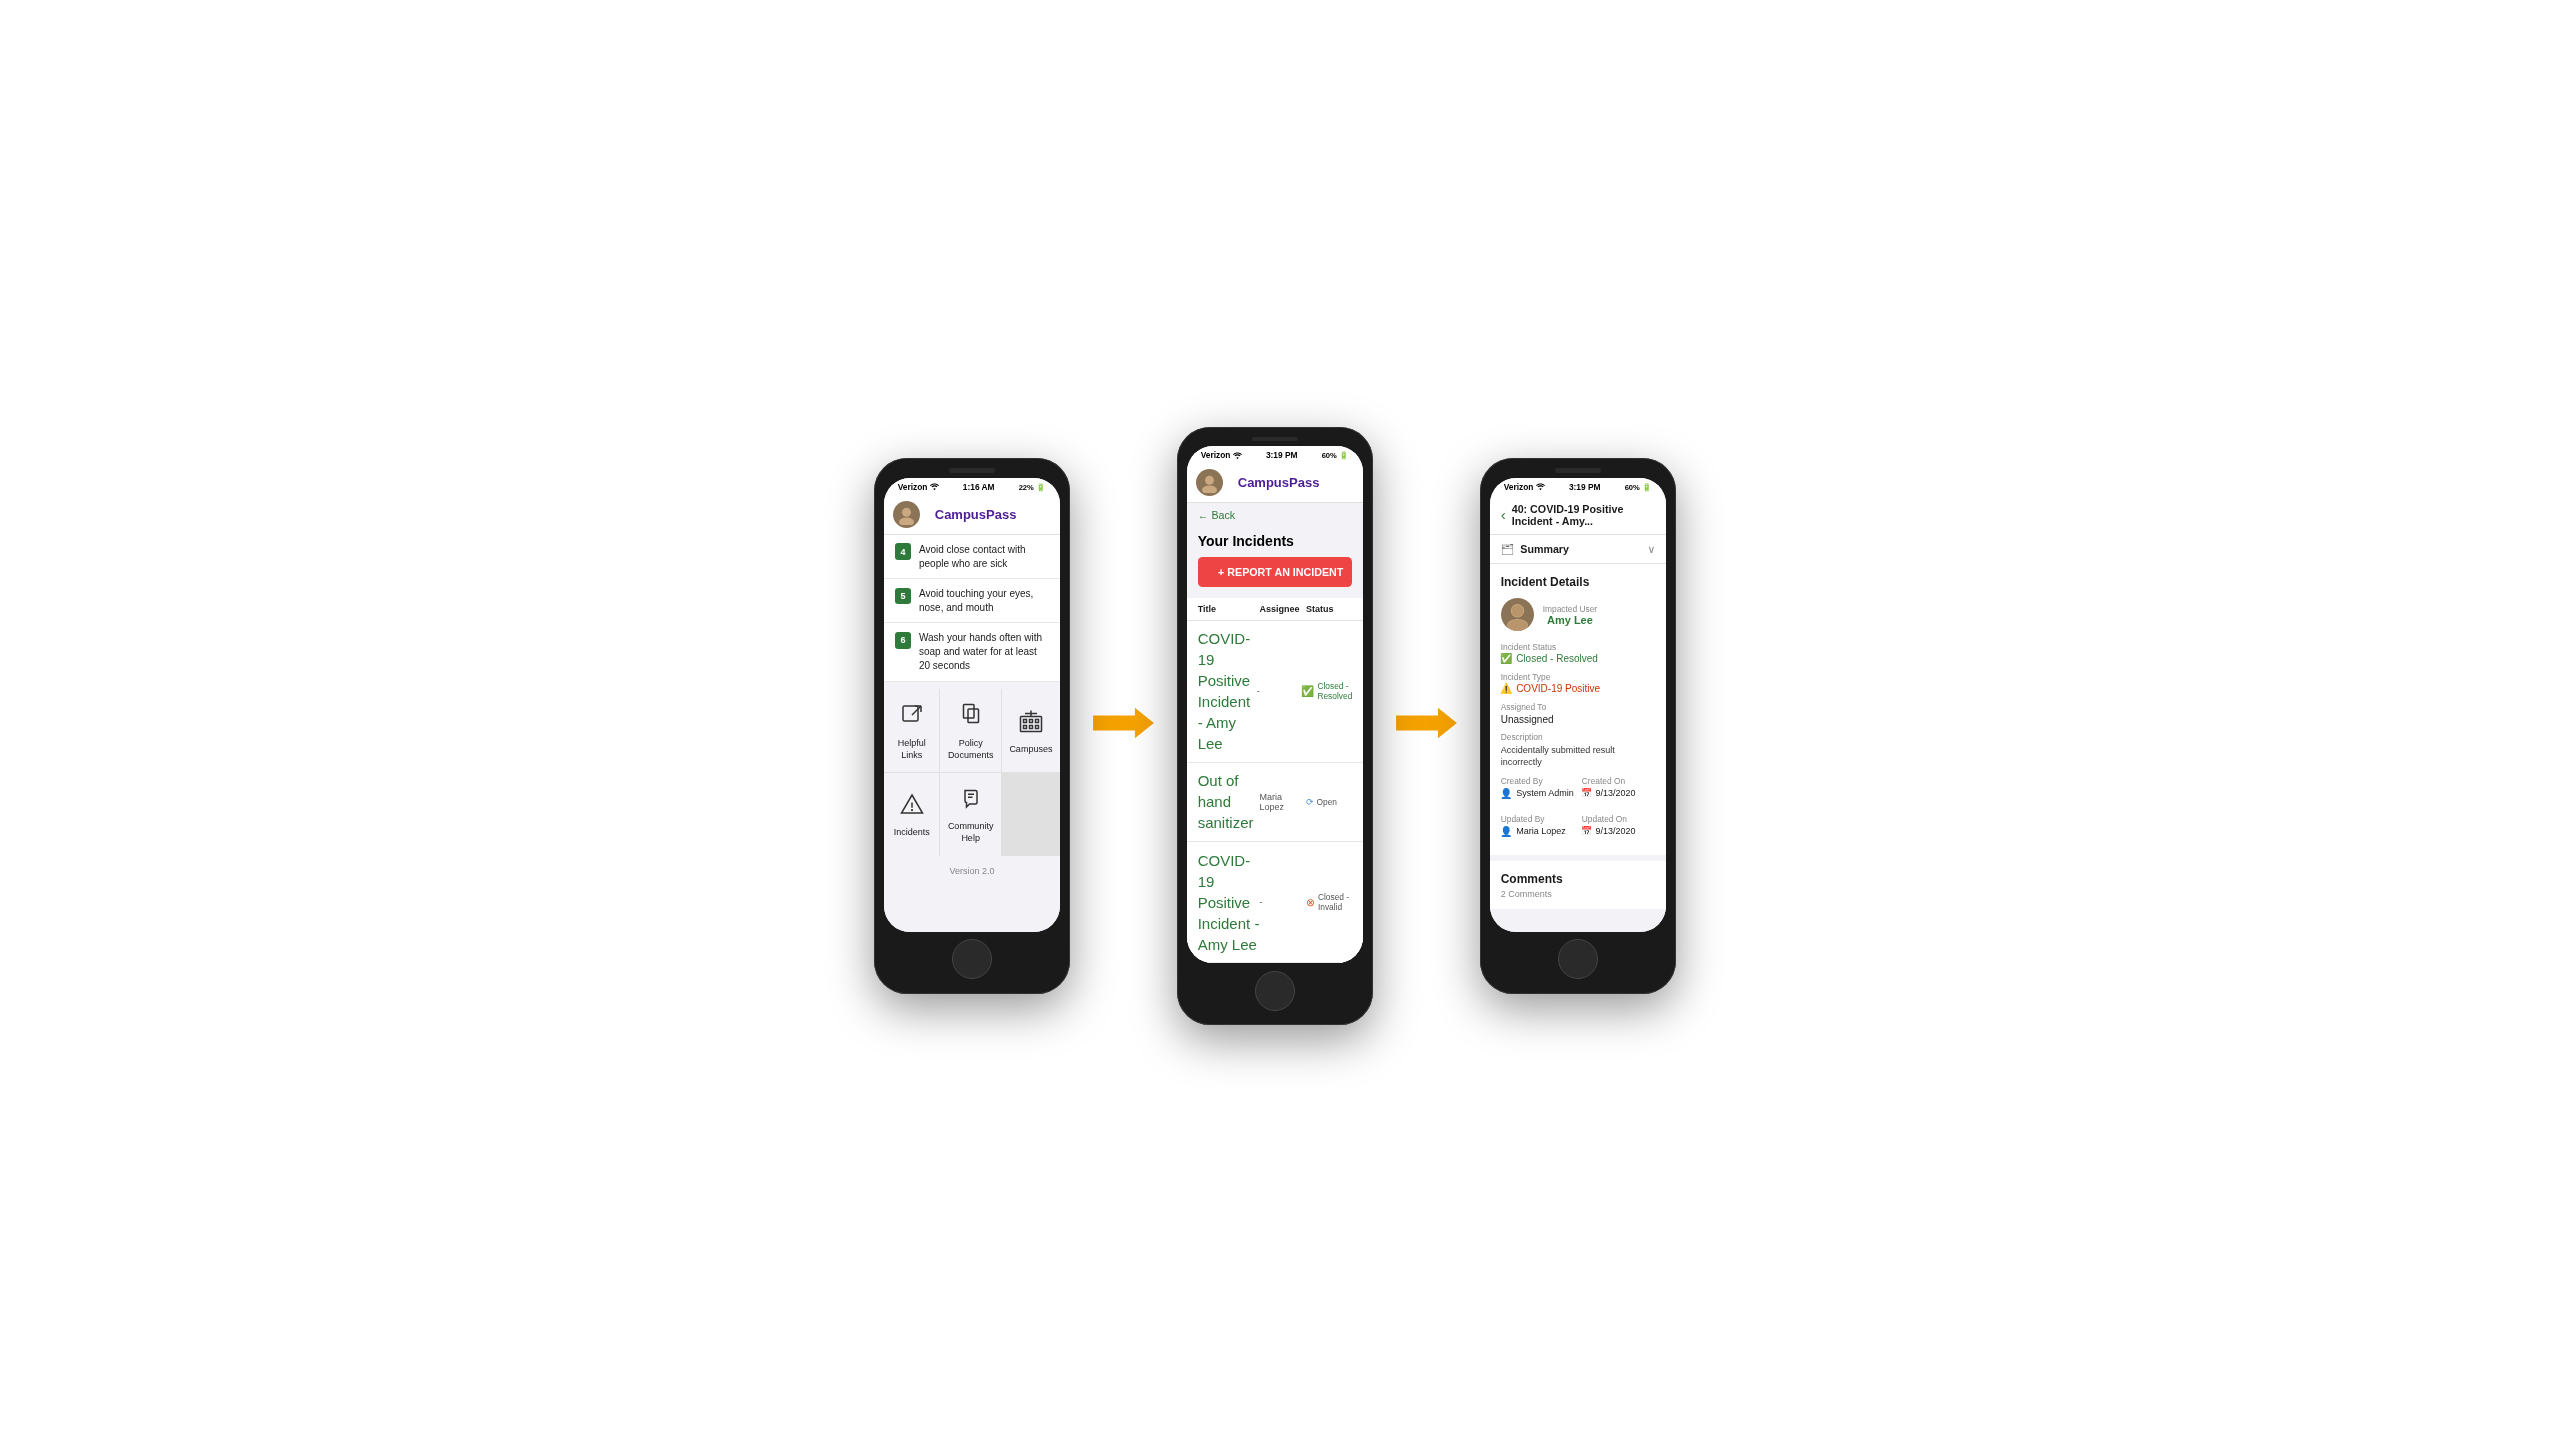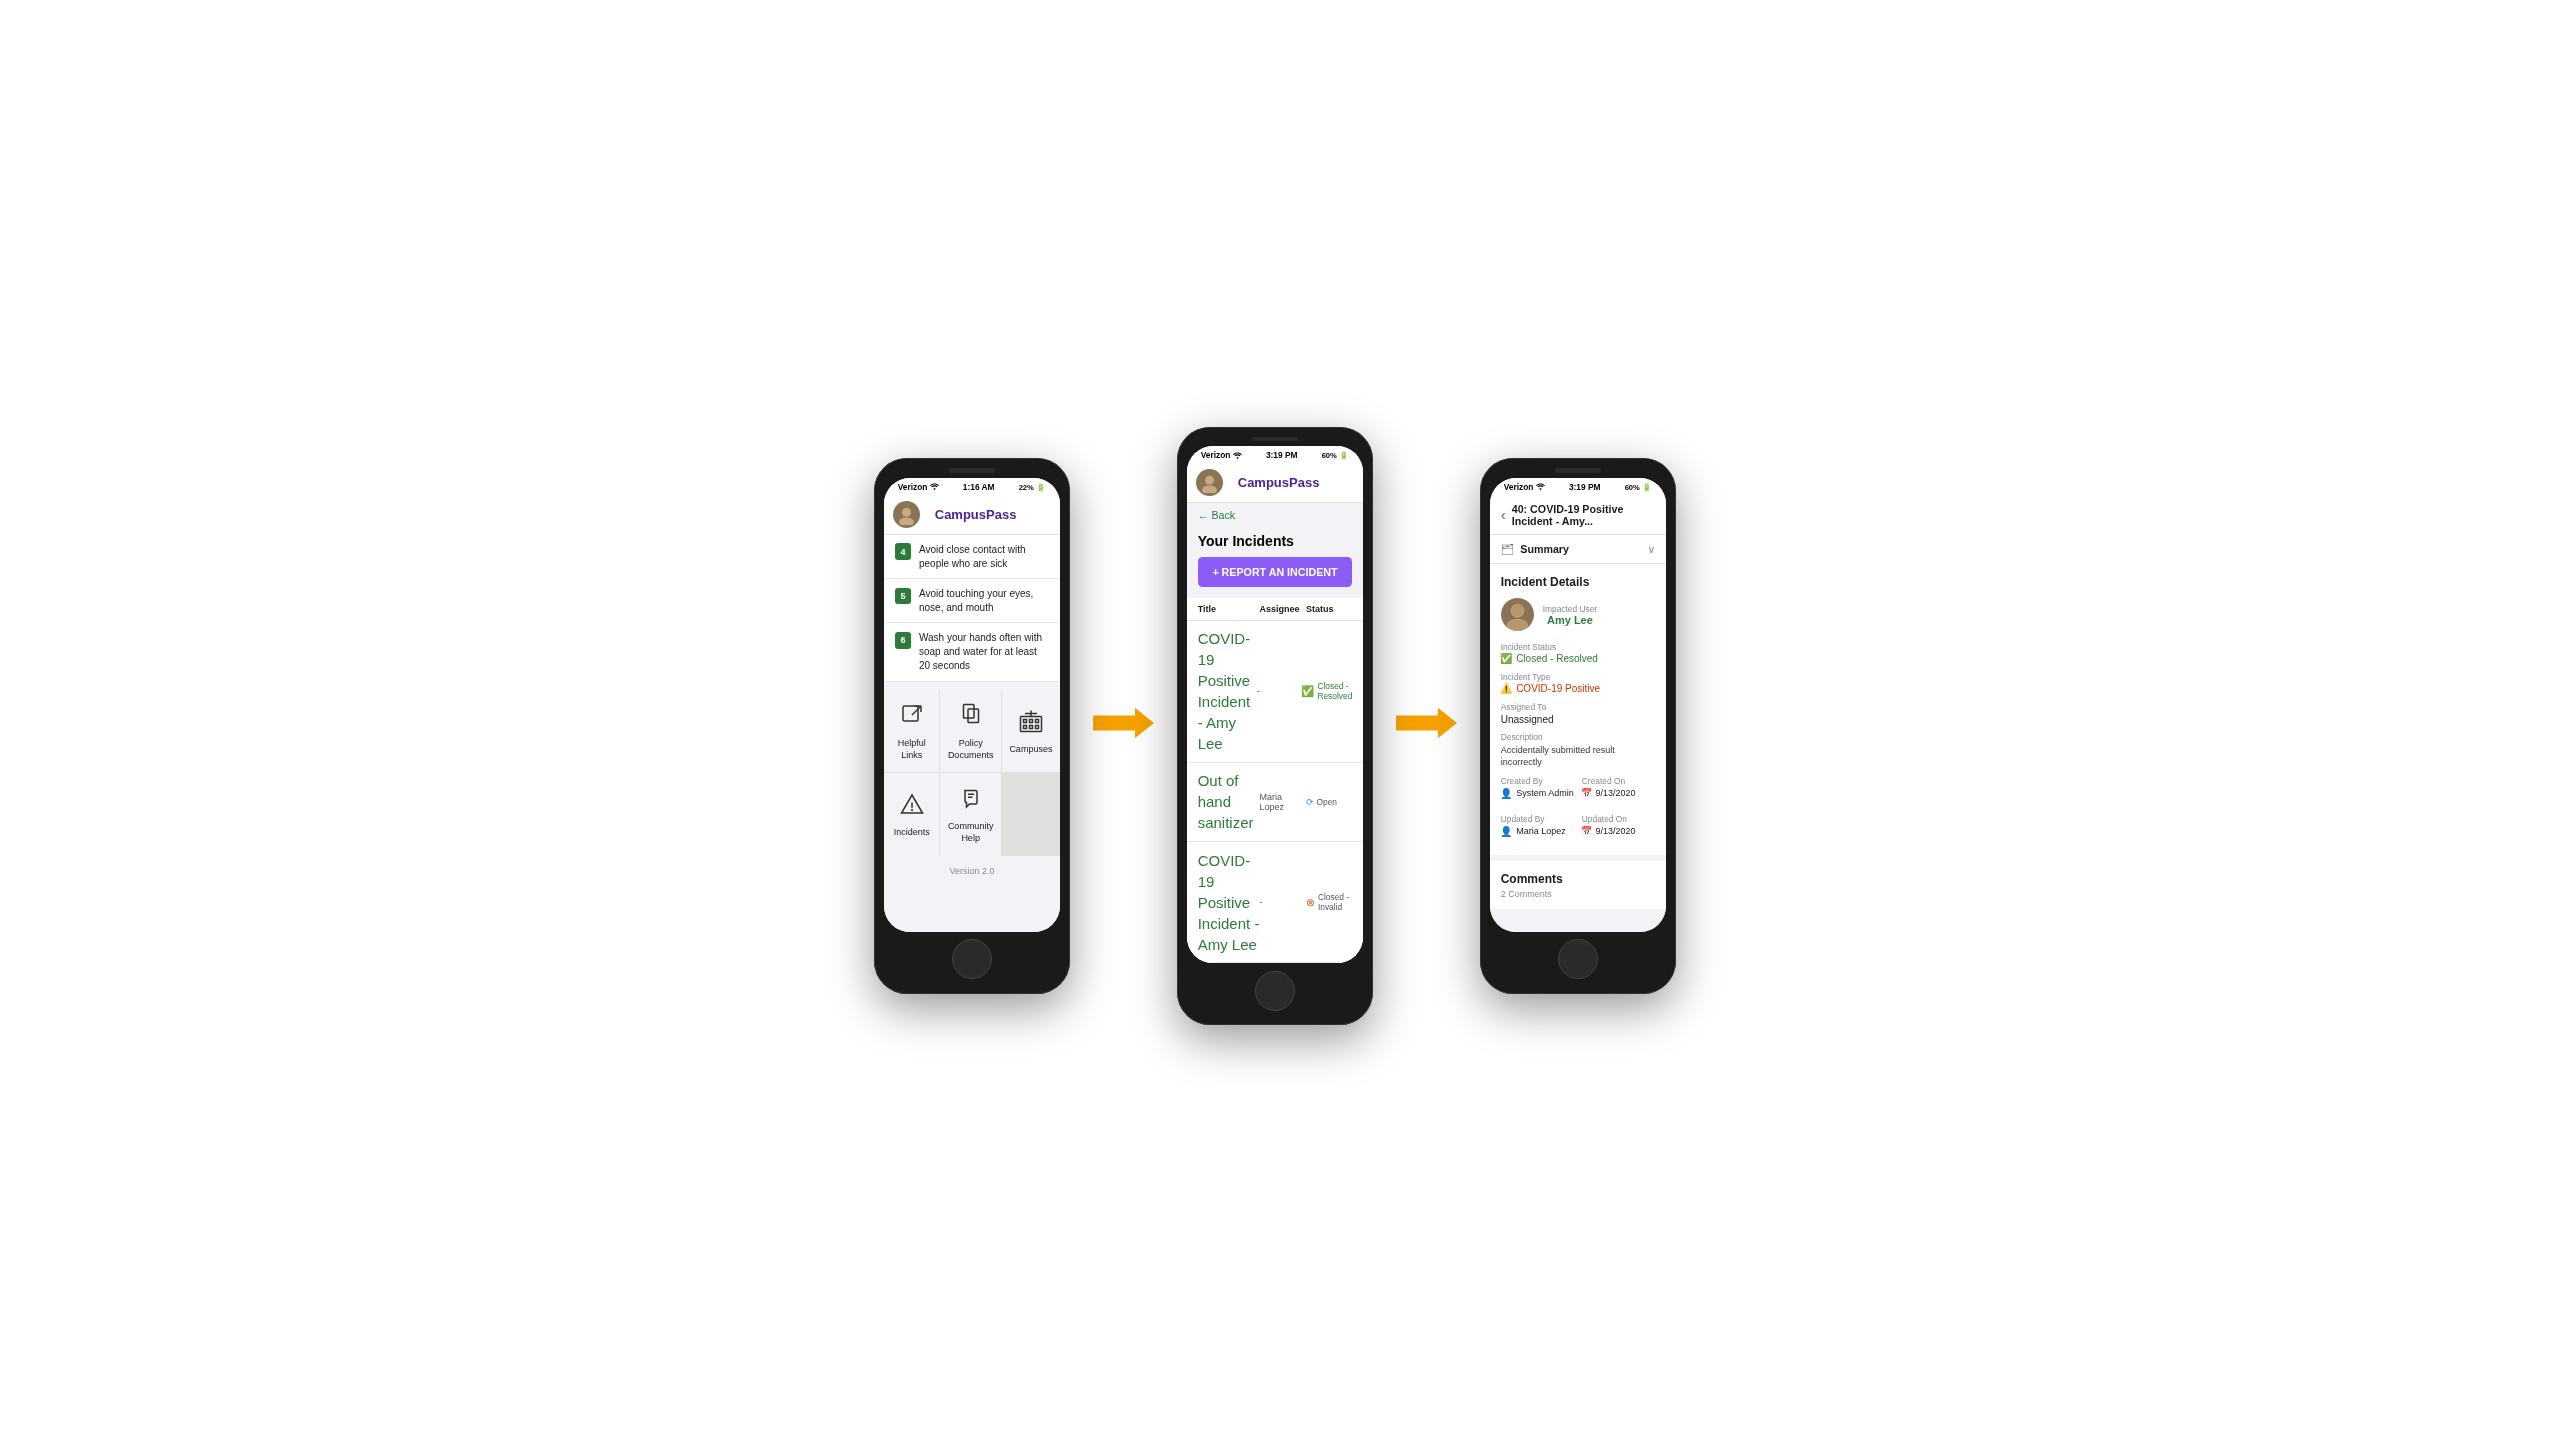--- a/index.html
+++ b/index.html
@@ -186,26 +186,26 @@
       background: #f2f2f7;
     }
     .page-heading {
       font-size: 14px;
       font-weight: 700;
       padding: 6px 10.7px 7.6px;
       color: #000;
       background: #f2f2f7;
     }
     .report-btn {
-      background: #8b5cf6;
+      background: #ef4444;
       color: white;
       font-size: 10.7px;
       font-weight: 600;
       padding: 9px;
-      text-align: center;
+      text-align: right;
       margin: 0 10.7px 10.7px;
       border-radius: 4.6px;
       cursor: pointer;
     }
     .incidents-table {
       background: #ffffff;
       margin: 0;
     }
     .table-header {
       display: grid;

